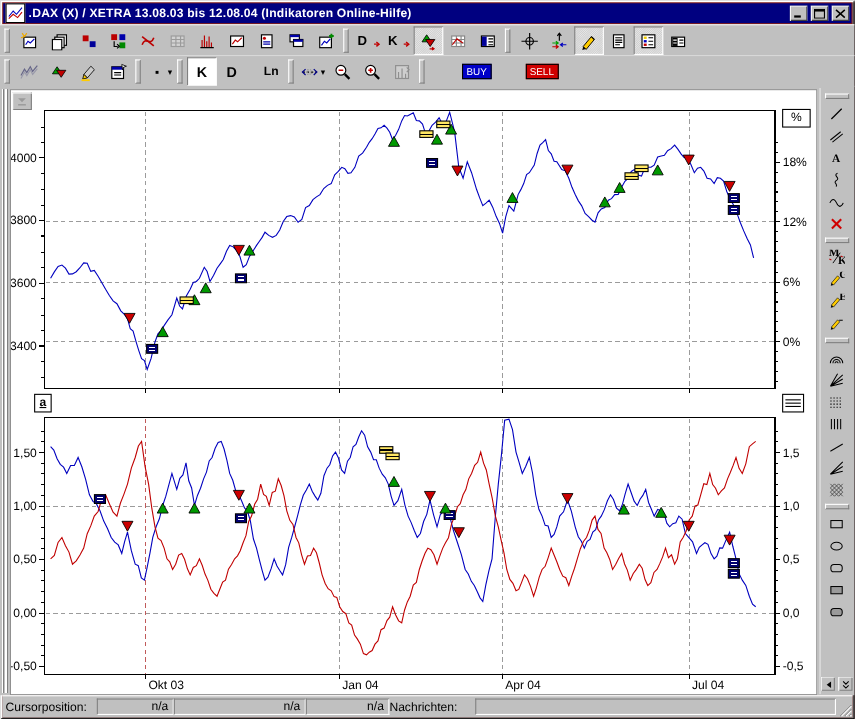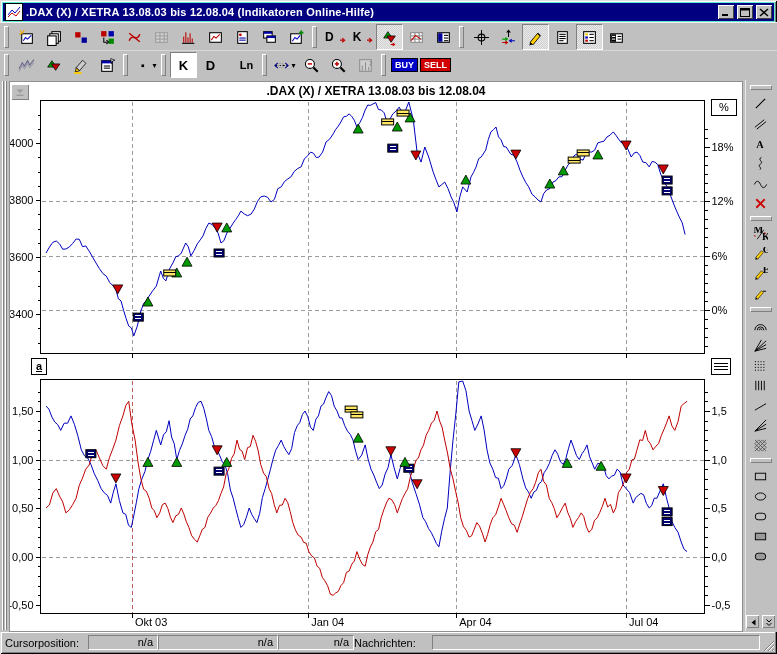--- a/index.html
+++ b/index.html
@@ -1,16 +1,16 @@
 <!DOCTYPE html>
 <html><head>
 <meta charset="utf-8">
 <style>
   html,body{margin:0;padding:0;background:#808080;font-family:"Liberation Sans",sans-serif;}
-  .window{position:relative;width:777px;height:654px;background:#5eead4;overflow:hidden;
+  .window{position:relative;width:777px;height:654px;background:#7f1d1d;overflow:hidden;
     box-shadow:inset 1px 1px 0 #dfdfdf,inset -1px -1px 0 #000,inset 2px 2px 0 #fff,inset -2px -2px 0 #808080;}
   
   .titlebar{position:absolute;left:3px;top:3px;right:3px;height:18px;background:#000080;display:flex;align-items:center;padding:0 2px;gap:3px;}
   .appicon{width:16px;height:16px;background:#fff;border:1px solid #000;flex:0 0 auto;}
   .ttext{color:#fff;font-size:11px;font-weight:bold;flex:1;white-space:nowrap;overflow:hidden;letter-spacing:.2px;}
   .wbtn{width:16px;height:14px;background:#c0c0c0;box-shadow:inset 1px 1px 0 #fff,inset -1px -1px 0 #404040;display:flex;align-items:center;justify-content:center;flex:0 0 auto;}
   .wbtn svg{display:block}
   
   .toolbar{position:absolute;left:0;right:0;display:flex;align-items:center;padding-left:2px;background:#c0c0c0;}
   #toolbar1{top:22px;height:28px;border-top:1px solid #f2f2f2;}
@@ -19,21 +19,21 @@
   .gap{width:9px;flex:0 0 auto;}
   .tbtn{height:24px;min-width:25px;display:flex;align-items:center;justify-content:center;flex:0 0 auto;border:1px solid transparent;}
   .tbtn.pressed{border-color:#808080 #fff #fff #808080;background-color:#d0d0d0;
     background-image:linear-gradient(45deg,#e8e8e8 25%,transparent 25%,transparent 75%,#e8e8e8 75%),linear-gradient(45deg,#e8e8e8 25%,transparent 25%,transparent 75%,#e8e8e8 75%);
     background-size:2px 2px;background-position:0 0,1px 1px;}
   .tbtn.pressed.white{background:#fff;}
   .tbtn.disabled .ic{opacity:.45;filter:grayscale(100%);}
   .ic svg{width:17px;height:17px;display:block;}
   .lbl{font-size:13px;font-weight:bold;color:#000;padding:0 3px;}
   .lbl.small{font-size:11px;}
-  .badge{font-size:9px;font-weight:bold;color:#fff;padding:1px 3px;line-height:10px;border:1px solid #000;}
+  .badge{font-size:9px;font-weight:normal;color:#fff;padding:1px 3px;line-height:10px;border:1px solid #000;margin-left:29px;}
   .dd{font-size:8px;color:#000;margin-left:1px;}
   
   .workspace{position:absolute;left:0;top:78px;width:777px;height:554px;background:#c0c0c0;}
   .leftgrip{position:absolute;left:0;top:3px;width:8px;height:549px;
     background:linear-gradient(90deg,#c0c0c0 2px,#fff 2px 3px,#808080 3px 4px,#c0c0c0 4px 5px,#fff 5px 6px,#808080 6px 7px,#c0c0c0 7px);}
   .chart-area{position:absolute;left:9px;top:3px;width:732px;height:549px;background:#fff;border:1px solid #909090;}
   #chartSvg{position:absolute;left:0;top:0;width:732px;height:549px;}
   .chart-title{position:absolute;top:2px;left:0;right:0;text-align:center;font-size:12px;font-weight:bold;color:#000;}
   .legend{position:absolute;height:15px;background:#fff;border:1px solid #000;display:flex;align-items:center;gap:5px;padding:0 5px;font-size:11px;color:#000;white-space:nowrap;}
   .legend .dash{width:14px;height:0;border-top:2px solid #0000bf;}
@@ -658,21 +658,20 @@
               <line x1="340.885" y1="332.88" x2="352.885" y2="332.88" stroke="#000" shape-rendering="crispEdges"></line>
             </g>
           </g>
           <g>
             <text x="124.894" y="544" text-anchor="start">Okt 03</text>
             <text x="301.169" y="544" text-anchor="start">Jan 04</text>
             <text x="449.24" y="544" text-anchor="start">Apr 04</text>
             <text x="619.105" y="544" text-anchor="start">Jul 04</text>
           </g>
         </svg>
-      <div class="chart-title">.DAX (X) / XETRA 13.08.03 bis 12.08.04</div>
       <div class="minibtn">
         <span>
             <svg viewBox="0 0 16 16" width="14" height="14">
               <polygon points="4,5 12,5 8,9" fill="#9a9a9a"></polygon>
               <rect x="4" y="11" width="8" height="1.5" fill="#9a9a9a"></rect>
             </svg>
           </span>
       </div>
       <div class="pctbox">%</div>
       <div class="abtn">a</div>

